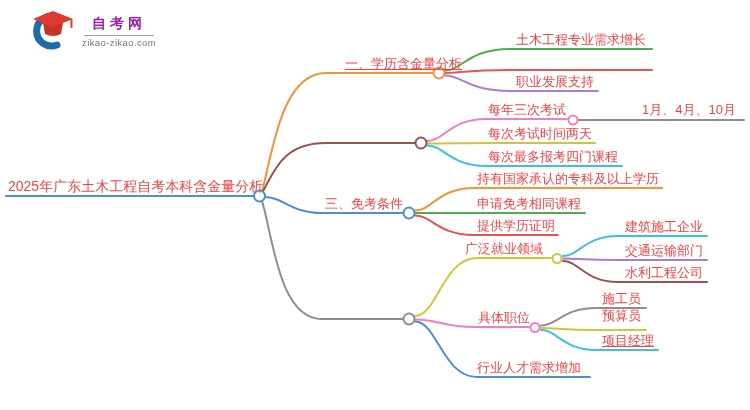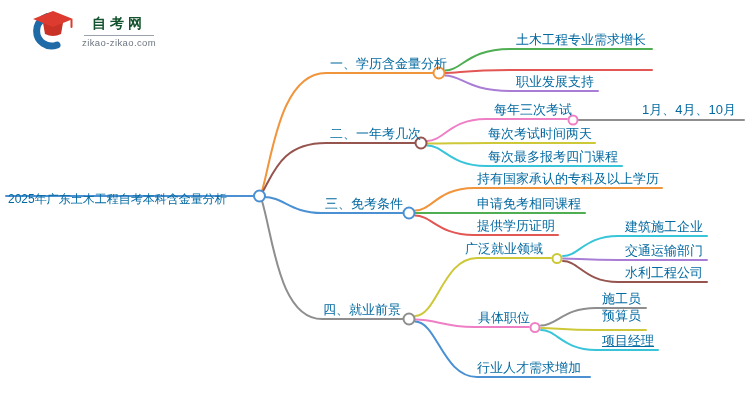--- a/index.html
+++ b/index.html
@@ -1,25 +1,25 @@
 <!DOCTYPE html>
 <html><head>
 <meta charset="utf-8">
 <style>
   html,body{margin:0;padding:0;background:#fff;}
   .stage{position:relative;width:750px;height:410px;background:#ffffff;overflow:hidden;
          font-family:"Liberation Sans","DejaVu Sans",sans-serif;}
   svg.map{position:absolute;left:0;top:0;}
-  .lbl{position:absolute;font-size:13px;color:#0369a1;white-space:nowrap;line-height:16px;}
-  .lbl.root{font-size:12px;line-height:17px;margin-top:13px;}
+  .lbl{position:absolute;font-size:13px;color:#ef4444;white-space:nowrap;line-height:16px;}
+  .lbl.root{font-size:14px;line-height:17px;}
   
   .logo{position:absolute;left:26px;top:10px;display:flex;align-items:center;}
   .logo-icon{display:block;}
   .logo-text{margin-left:8px;display:flex;flex-direction:column;align-items:center;}
-  .logo-name{font-size:14px;font-weight:bold;color:#14532d;letter-spacing:4px;}
+  .logo-name{font-size:14px;font-weight:bold;color:#a21caf;letter-spacing:4px;}
   .logo-divider{width:70px;height:1px;background:#9aa3ad;margin:2px 0 1px 0;}
   .logo-url{font-size:9.5px;color:#6d7680;letter-spacing:.4px;}
 </style>
 </head>
 <body>
 
 <div class="stage">
 
   <svg class="map" width="750" height="410" viewBox="0 0 750 410">
     <g fill="none" stroke-width="2" stroke-linecap="round">
@@ -60,36 +60,34 @@
       <circle cx="409" cy="213" r="5.5" fill="#fff" stroke="#4a90d2"></circle>
       <circle cx="409" cy="319" r="5.5" fill="#fff" stroke="#8e8e8e"></circle>
       <circle cx="573" cy="120" r="4.5" fill="#fff" stroke="#ef7fc5"></circle>
       <circle cx="557" cy="258.5" r="4.5" fill="#fff" stroke="#cdc838"></circle>
       <circle cx="535" cy="327.5" r="4.5" fill="#fff" stroke="#ef7fc5"></circle>
     </g>
   </svg>
 
   <div class="lbl root" style="left:8px;top:178px;">2025年广东土木工程自考本科含金量分析</div>
 
-  <div class="lbl" style="left:330px;top:56px;">一、学历含金量分析</div>
+  <div class="lbl" style="left:345px;top:56px;text-decoration:underline;">一、学历含金量分析</div>
   <div class="lbl" style="left:516px;top:32px;">土木工程专业需求增长</div>
   <div class="lbl" style="left:516px;top:74px;">职业发展支持</div>
 
-  <div class="lbl" style="left:330px;top:126px;">二、一年考几次</div>
-  <div class="lbl" style="left:488px;top:102px;margin-left:6px;">每年三次考试</div>
+  <div class="lbl" style="left:488px;top:102px;">每年三次考试</div>
   <div class="lbl" style="left:642px;top:102px;">1月、4月、10月</div>
   <div class="lbl" style="left:488px;top:126px;">每次考试时间两天</div>
   <div class="lbl" style="left:488px;top:149px;">每次最多报考四门课程</div>
 
   <div class="lbl" style="left:325px;top:196px;">三、免考条件</div>
   <div class="lbl" style="left:477px;top:171px;">持有国家承认的专科及以上学历</div>
   <div class="lbl" style="left:477px;top:196px;">申请免考相同课程</div>
   <div class="lbl" style="left:477px;top:218px;">提供学历证明</div>
 
-  <div class="lbl" style="left:323px;top:302px;">四、就业前景</div>
   <div class="lbl" style="left:465px;top:241px;">广泛就业领域</div>
   <div class="lbl" style="left:625px;top:219px;">建筑施工企业</div>
   <div class="lbl" style="left:625px;top:243px;">交通运输部门</div>
   <div class="lbl" style="left:625px;top:265px;">水利工程公司</div>
   <div class="lbl" style="left:478px;top:310px;">具体职位</div>
   <div class="lbl" style="left:602px;top:291px;">施工员</div>
   <div class="lbl" style="left:602px;top:308px;">预算员</div>
   <div class="lbl" style="left:602px;top:333px;text-decoration:underline;">项目经理</div>
   <div class="lbl" style="left:477px;top:360px;">行业人才需求增加</div>
 

